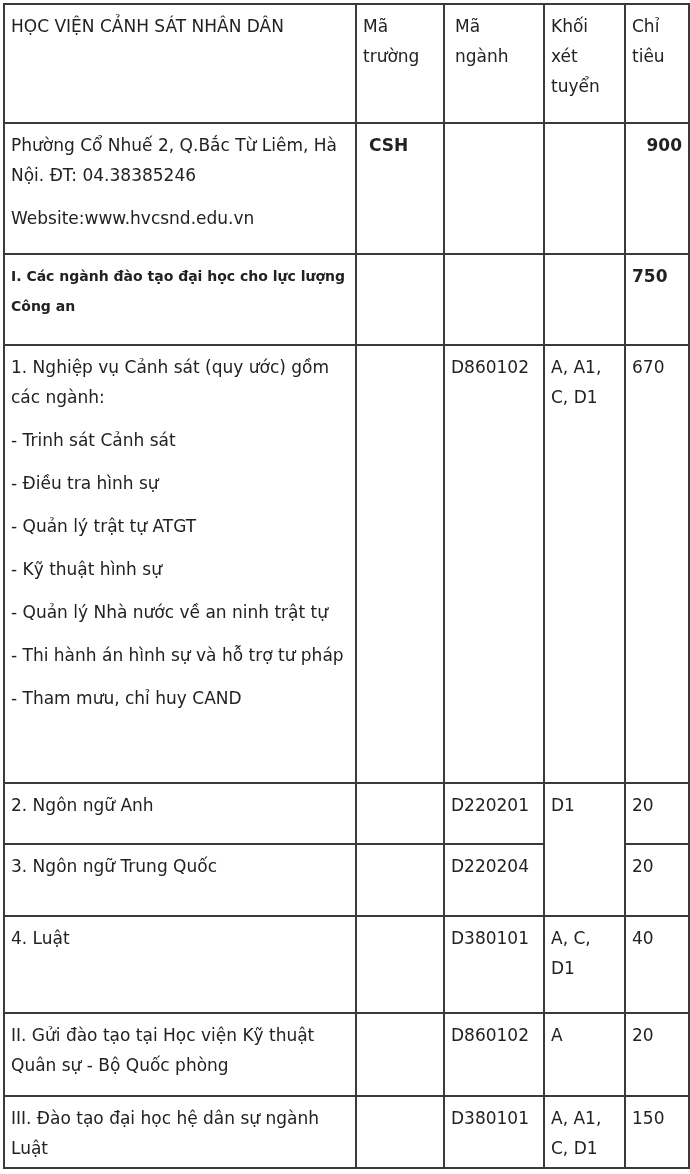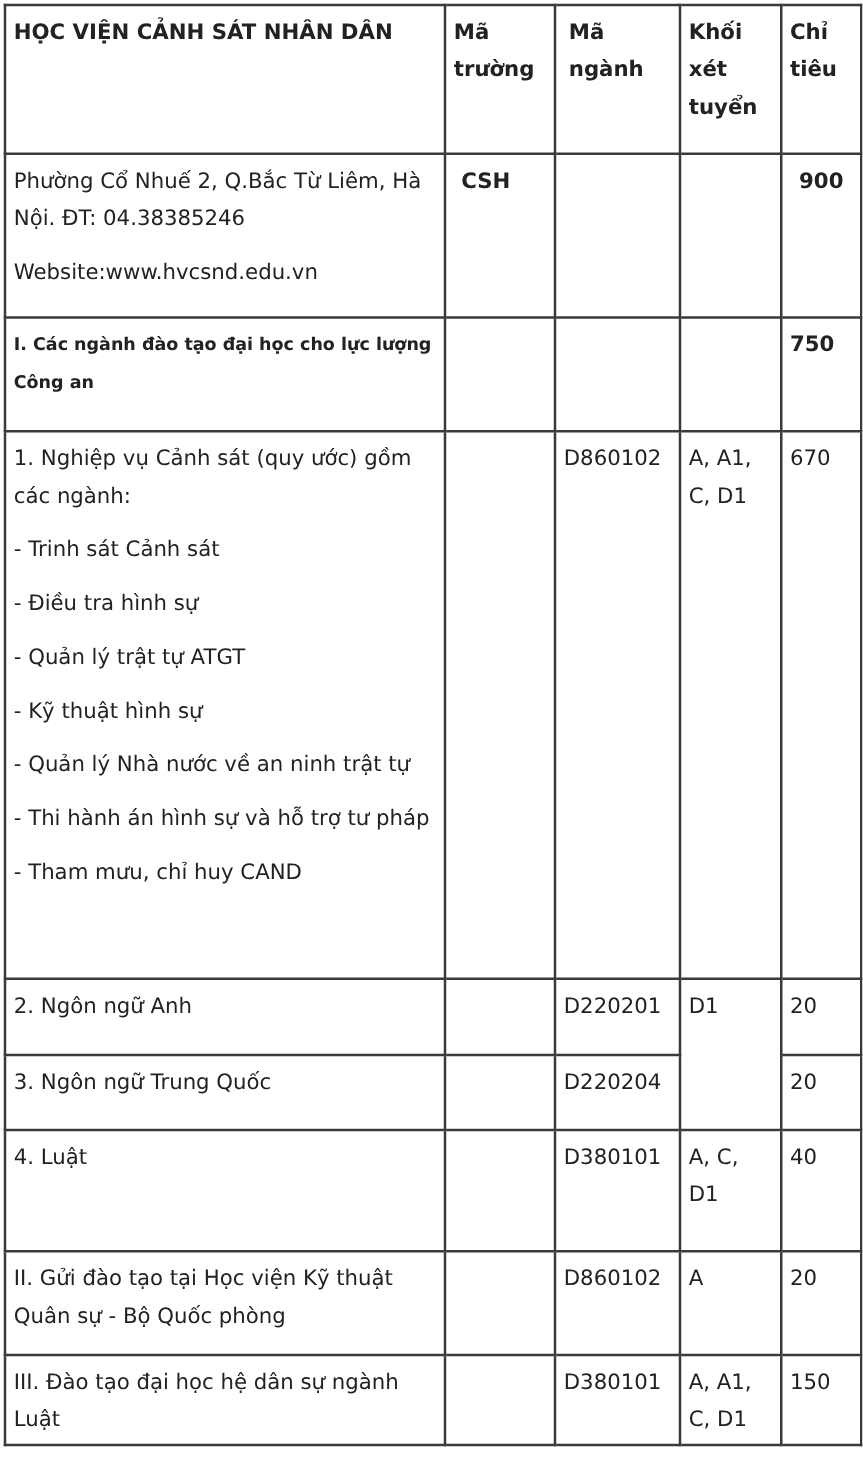--- a/index.html
+++ b/index.html
@@ -9,23 +9,23 @@
       position: absolute; left: 3px; top: 3px;
       width: 685px; border-collapse: collapse; table-layout: fixed;
     }
     table.admissions td {
       border: 2px solid #3a3a3a;
       vertical-align: top;
       padding: 6px 6px 4px 6px;
       font-size: 17px;
       line-height: 30px;
     }
-    .hdr td { font-weight: bold; font-size: 18px; line-height: 30px; padding-top: 8px; }
+    .hdr td { font-weight: normal; font-size: 18px; line-height: 30px; padding-top: 8px; }
     .bold { font-weight: bold; }
-    .right { text-align: center; }
+    .right { text-align: right; }
     .para { display: block; margin-bottom: 13px; }
     .para:last-child { margin-bottom: 0; }
     .sep td { border-top: 5px double #3a3a3a; }
   </style>
 </head>
 <body>
 
 <table class="admissions">
   <colgroup>
     <col style="width:352px">
@@ -81,21 +81,21 @@
   </tr>
 
   <tr class="sep" style="height:61px">
     <td>2. Ngôn ngữ Anh</td>
     <td></td>
     <td>D220201</td>
     <td rowspan="2">D1</td>
     <td>20</td>
   </tr>
 
-  <tr style="height:60px">
+  <tr style="height:72px">
     <td>3. Ngôn ngữ Trung Quốc</td>
     <td></td>
     <td>D220204</td>
     <td>20</td>
   </tr>
 
   <tr style="height:97px">
     <td>4. Luật</td>
     <td></td>
     <td>D380101</td>

